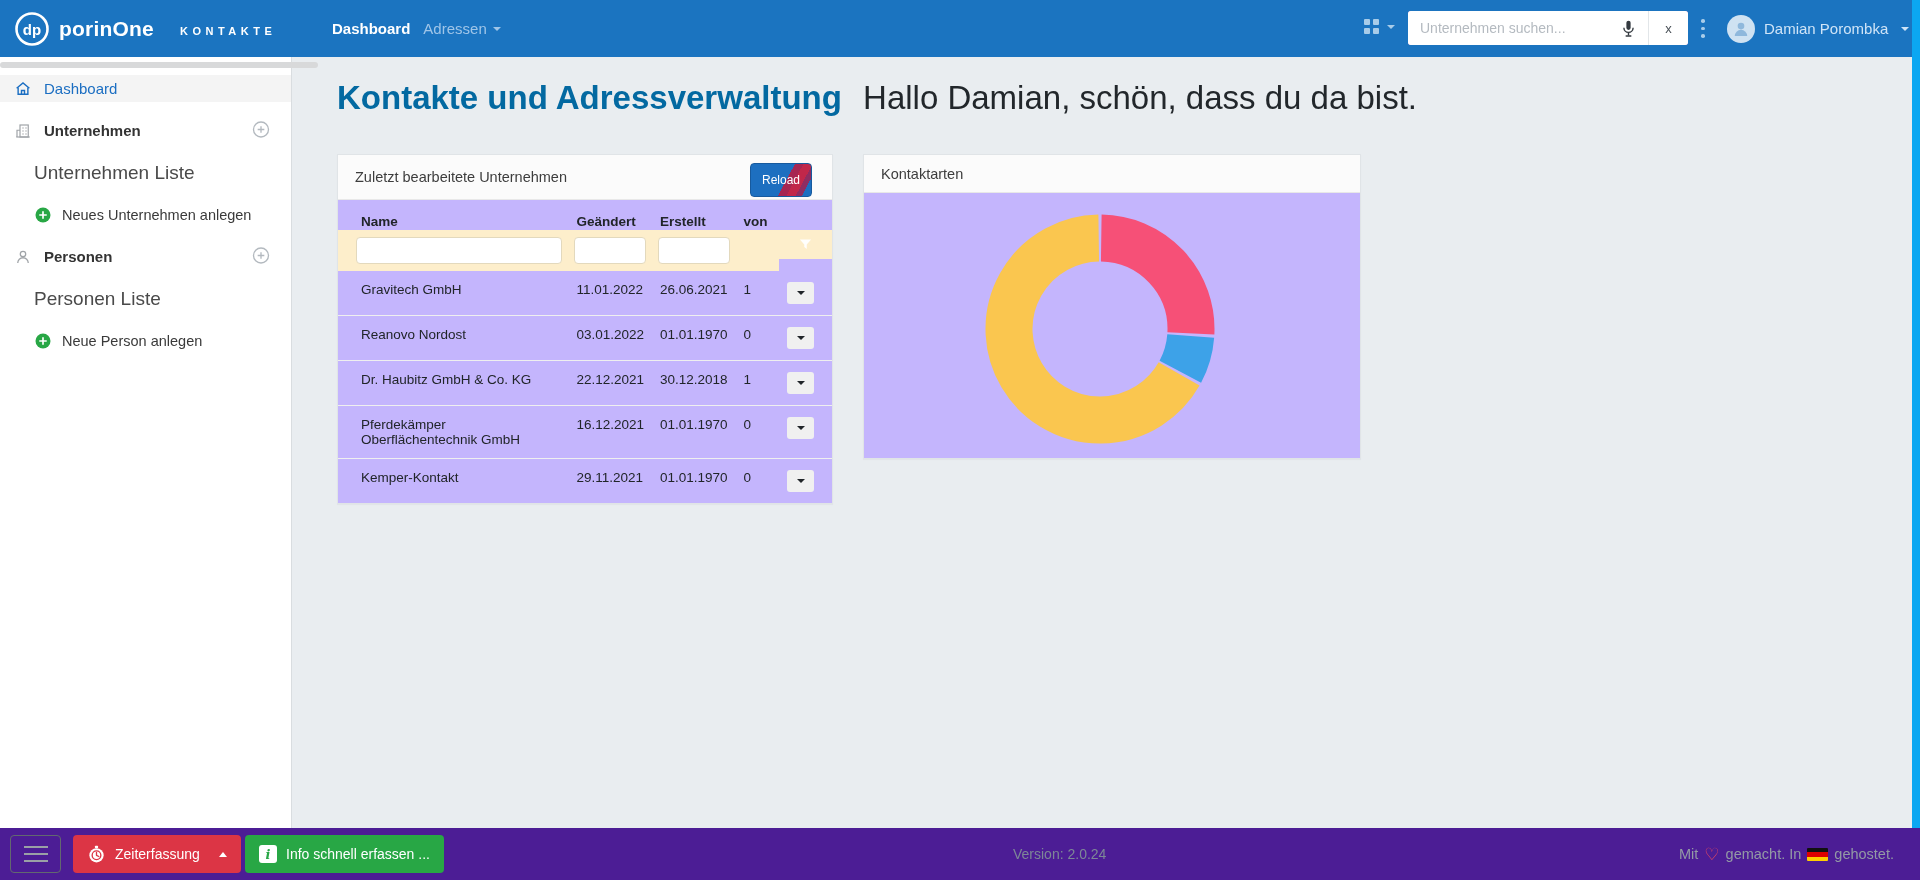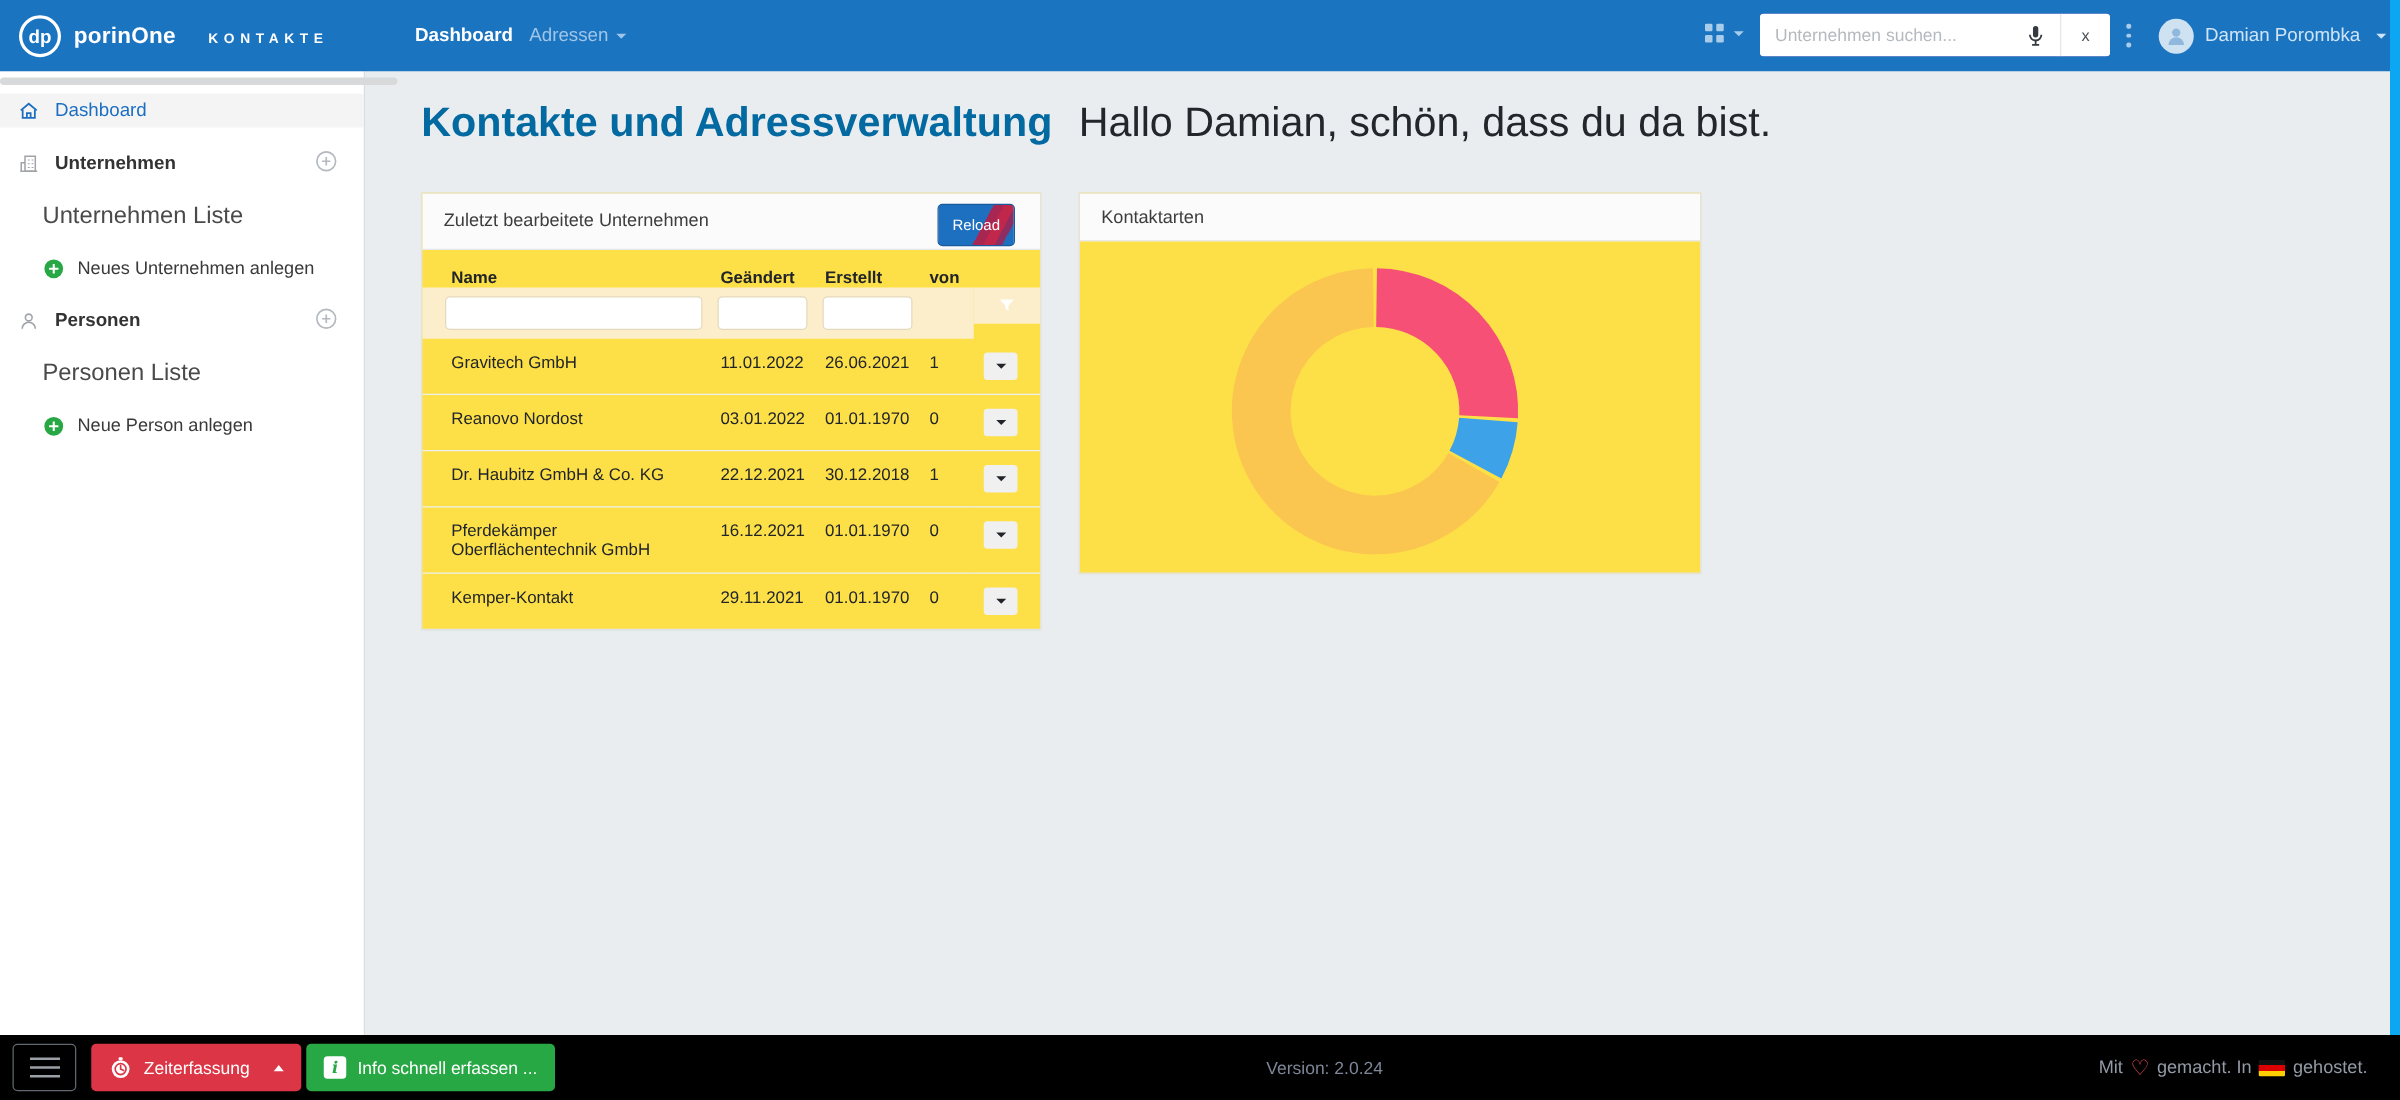--- a/index.html
+++ b/index.html
@@ -7,21 +7,21 @@
   body {
     font-family: "Liberation Sans", sans-serif;
     background:#e9edf0; position:relative; color:#212529;
   }
 
   
   .navbar { position:absolute; top:0; left:0; width:1920px; height:57px;
     background:#1b74c0; color:#fff; z-index:5; }
   .brand-wrap { position:absolute; left:14px; top:0; height:57px; display:flex; align-items:center; }
   .brand-logo { width:36px; height:36px; }
-  .brand-name { font-size:18px; font-weight:600; letter-spacing:.2px; margin-left:9px; }
+  .brand-name { font-size:21px; font-weight:600; letter-spacing:.2px; margin-left:9px; }
   .app-label { font-size:11px; font-weight:700; letter-spacing:4.5px; margin-left:26px; margin-top:4px; }
   .nav-links { position:absolute; left:332px; top:0; height:57px; display:flex; gap:13px; align-items:center; }
   .nav-link { font-size:15px; cursor:pointer; }
   .nav-link.active { color:#fff; font-weight:600; }
   .nav-link.muted { color:#9fc5e8; display:flex; align-items:center; gap:6px; }
   .caret-down { width:0; height:0; border-left:4px solid transparent; border-right:4px solid transparent; border-top:4px solid currentColor; display:inline-block; }
   .caret-up { width:0; height:0; border-left:4px solid transparent; border-right:4px solid transparent; border-bottom:5px solid #fff; display:inline-block; }
 
   .apps-btn { position:absolute; left:1364px; top:19px; display:flex; align-items:center; gap:8px; color:#a8cce9; cursor:pointer; }
   .grid-icon { width:15px; height:15px; display:grid; grid-template-columns:6px 6px; grid-template-rows:6px 6px; gap:3px; }
@@ -54,21 +54,21 @@
   .sb-section { font-weight:700; color:#333; position:relative; }
   .sb-plus { position:absolute; right:20px; top:50%; transform:translateY(-50%); }
   .sb-sub { padding-left:34px; color:#4a4a4a; font-size:19px; }
   .sb-action { padding-left:34px; color:#3a3a3a; font-size:14.5px; display:flex; gap:10px; align-items:center; }
 
   
   .main-title { position:absolute; left:337px; top:76px; font-size:33px; line-height:44px; white-space:nowrap; z-index:1; }
   .main-title .t-bold { font-weight:700; color:#0369a1; }
   .main-title .t-light { font-weight:300; color:#22272b; margin-left:12px; }
 
-  .card { position:absolute; background:#fde047; border:1px solid #e0e4e7; box-shadow:0 1px 1px rgba(0,0,0,.03); }
+  .card { position:absolute; background:#c4b5fd; border:1px solid #e0e4e7; box-shadow:0 1px 1px rgba(0,0,0,.03); }
   .card-header { background:#fbfbfb; border-bottom:1px solid #e8e8e8; padding:0 17px; height:38px; display:flex; align-items:center; font-size:14.5px; color:#3d3d3d; position:relative; }
   .card-companies { left:337px; top:154px; width:496px; min-height:346px; }
   .card-contacts  { left:863px; top:154px; width:498px; height:305px; }
   .card-companies .card-header { height:45px; }
 
   .reload-btn { position:absolute; right:20px; top:8px; height:34px; padding:0 11px; color:#fff; font-size:12px; font-family:"Liberation Sans",sans-serif;
     border:1px solid #175a9e; border-radius:4px; cursor:pointer;
     background:linear-gradient(118deg,#1d6fc0 57%, #a72652 57%, #a72652 68%, #c1274a 68%, #c1274a 80%, #8e2d62 80%, #8e2d62 88%, #1d6fc0 88%); }
 
   table.companies { width:100%; border-collapse:collapse; font-size:13.5px; color:#212529; }
@@ -84,21 +84,21 @@
   .filter-input { width:100%; height:27px; border:1px solid #e3d9bd; border-radius:4px; background:#fff; outline:none; padding:0 6px; font-size:13px; font-family:"Liberation Sans",sans-serif; }
   .filter-funnel { display:flex; justify-content:center; }
   tr.data-row td { padding:11px 8px; border-top:1px solid #efefef; vertical-align:top; }
   tr.data-row:first-of-type td { border-top:none; }
   .dd-btn { width:27px; height:22px; background:#f0f0f0; border:none; border-radius:3px; cursor:pointer; display:flex; align-items:center; justify-content:center; }
   .dd-caret { width:0; height:0; border-left:4px solid transparent; border-right:4px solid transparent; border-top:4.5px solid #212529; }
 
   .donut-wrap { margin:20px 0 0 120px; width:232px; height:232px; }
 
   
-  .footer { position:absolute; left:0; bottom:0; width:1920px; height:52px; background:#000000; z-index:10; }
+  .footer { position:absolute; left:0; bottom:0; width:1920px; height:52px; background:#4c1d95; z-index:10; }
   .hamburger-btn { position:absolute; left:10px; top:7px; width:51px; height:38px; border:1px solid #62686f; border-radius:4px; background:transparent; cursor:pointer; display:flex; flex-direction:column; align-items:center; justify-content:center; gap:4.5px; }
   .hamburger-btn span { width:24px; height:2.5px; background:#9aa0a6; }
   .footer-btn { position:absolute; top:7px; height:38px; border:none; border-radius:4px; color:#fff; font-size:14px; font-family:"Liberation Sans",sans-serif; display:flex; align-items:center; gap:9px; padding:0 14px; cursor:pointer; }
   .btn-time { left:73px; background:#dc3545; }
   .btn-info { left:245px; background:#28a745; }
   .time-icon { width:19px; height:19px; }
   .info-icon { width:18px; height:18px; background:#fff; border-radius:3px; color:#28a745; font-family:"DejaVu Serif", serif; font-weight:700; font-style:italic; font-size:13px; display:flex; align-items:center; justify-content:center; }
   .footer-version { position:absolute; left:1013px; top:0; line-height:52px; color:#7d8797; font-size:14px; }
   .footer-made { position:absolute; right:26px; top:0; line-height:52px; color:#939aa5; font-size:14.5px; display:flex; align-items:center; gap:6px; height:52px; }
   .heart { color:#ef4b5d; font-size:17px; line-height:1; }

